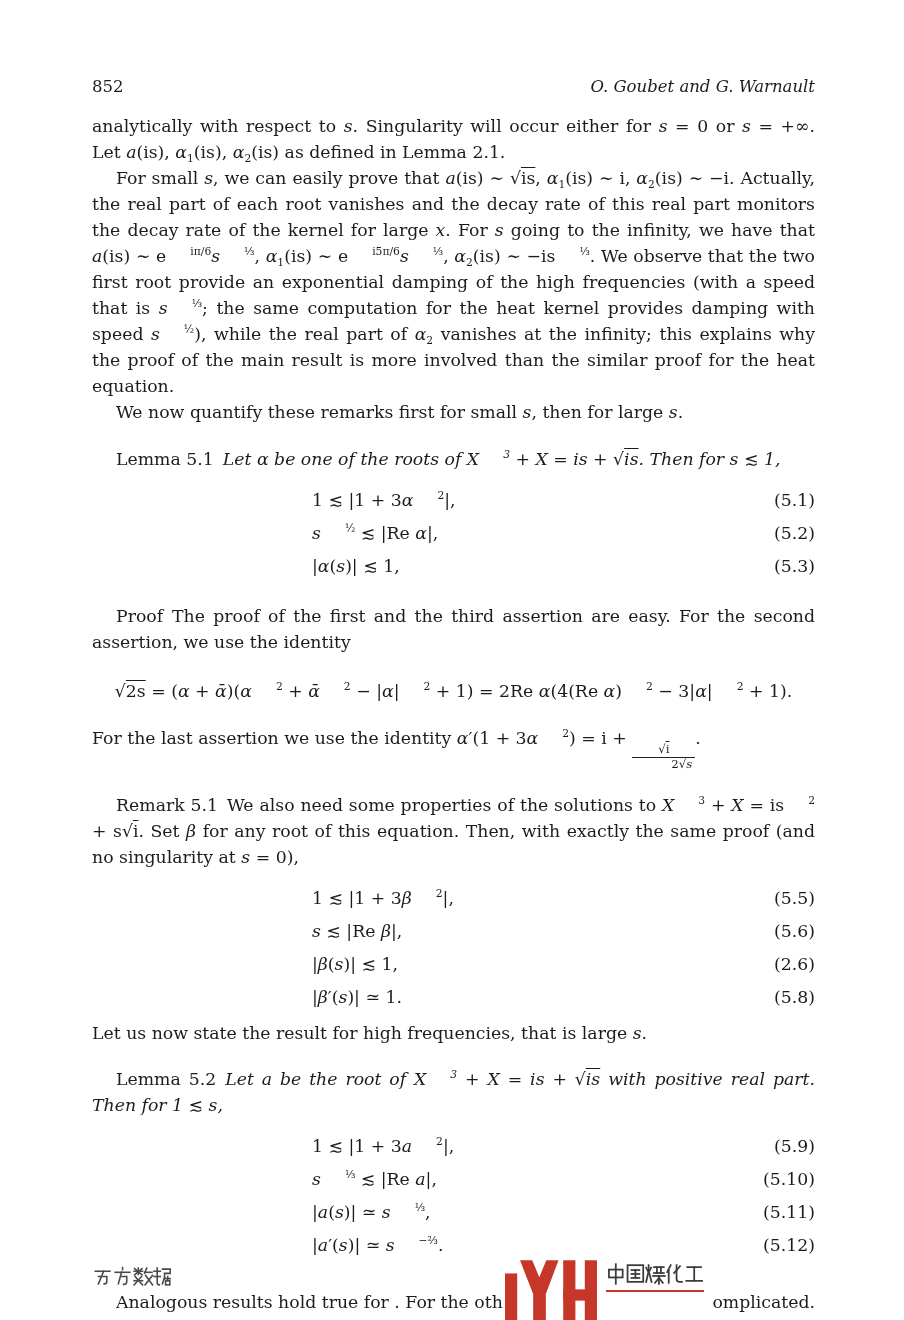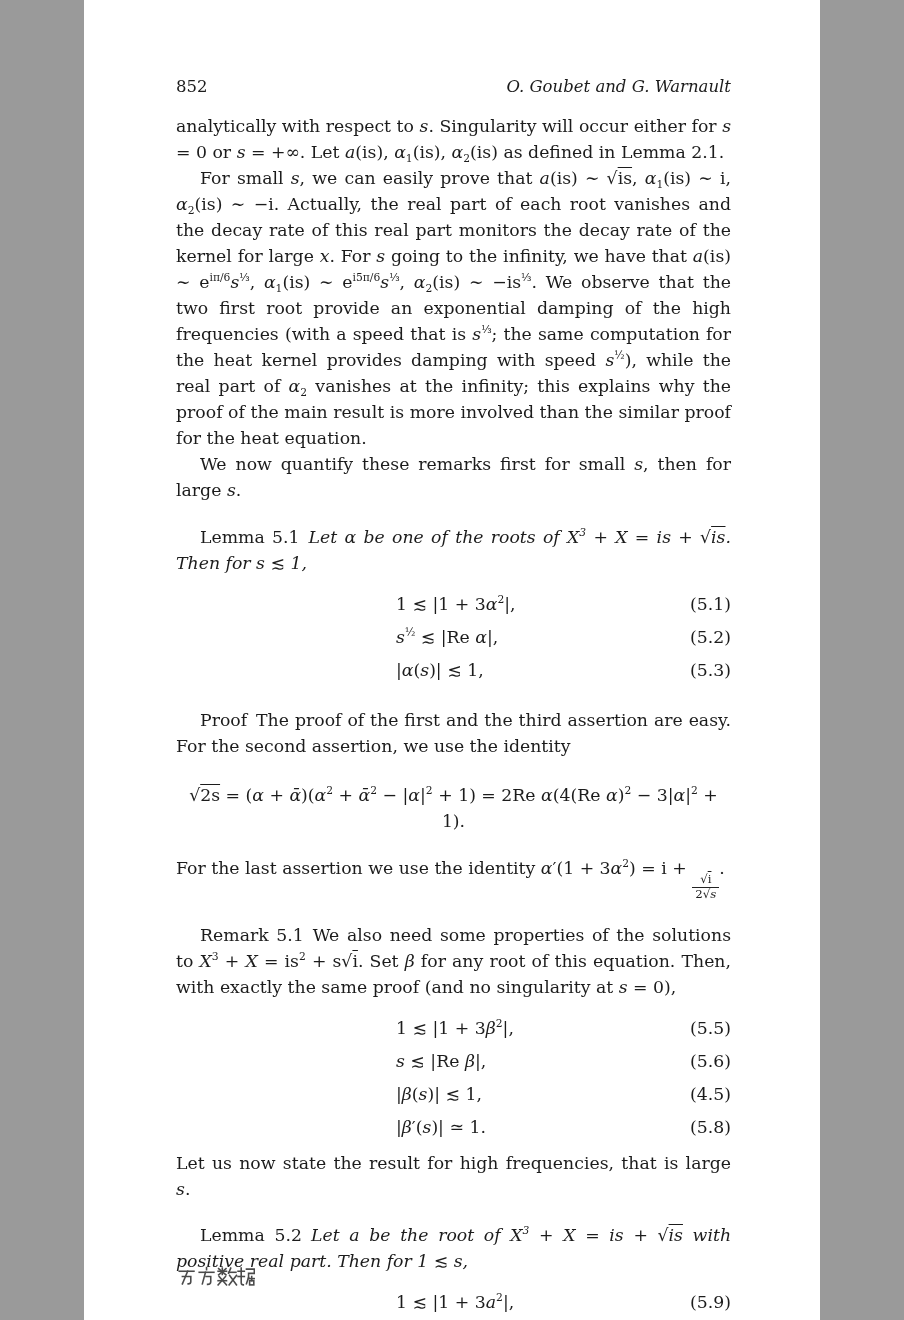--- a/index.html
+++ b/index.html
@@ -1,17 +1,17 @@
 <!DOCTYPE html>
 <html><head>
 <meta charset="utf-8">
 <style>
   html,body{margin:0;padding:0;background:#9a9a9a;}
   .page{
-    position:relative;width:736px;height:1320px;margin:0 auto;background:#ffffff;
+    position:relative;width:904px;height:1320px;margin:0 auto;background:#ffffff;
     font-family:"DejaVu Serif","DejaVu Sans",serif;color:#1c1c1c;
     font-size:17.3px;line-height:26px;overflow:hidden;
   }
   .content{padding:74px 89px 0 92px;}
   .running{display:flex;justify-content:space-between;align-items:baseline;font-size:16.5px;}
   .running .head{font-style:italic;}
   p{margin:0;text-align:justify;}
   .indent{text-indent:24px;}
   .p1{margin-top:13px;}
   .p3{margin-top:0;}
@@ -20,26 +20,26 @@
   .stmt{font-style:italic;margin-left:9px;}
   .rbody{margin-left:9px;}
   .proofp{margin-top:24px;text-indent:24px;}
   .eq-group{margin:15px 0 10px;}
   .eq-row{display:flex;align-items:flex-end;margin:7px 0;}
   .eq{margin-left:220px;white-space:nowrap;}
   .eq-num{margin-left:auto;}
   .center-eq{text-align:center;margin:23px 0 21px;}
   .transition{}
   .l52{margin-top:20px;}
-  sup{font-size:62%;line-height:0;}
+  sup{font-size:62%;line-height:0;margin-left:24px;}
   sub{font-size:62%;line-height:0;}
   .ov{text-decoration:overline;}
   .frac{display:inline-flex;flex-direction:column;text-align:center;vertical-align:-9px;font-size:68%;line-height:1.15;}
   .fn{border-bottom:1.4px solid #222;padding:0 3px;}
-  .fd{padding:0 3px;}
+  .fd{padding:0 3px;margin-left:36px;}
   .analogous{position:relative;display:flex;margin-top:31px;}
   .analogous .leftpart{text-indent:24px;}
   .analogous .rightpart{margin-left:auto;}
   
   .wm{position:absolute;left:411px;top:-33px;background:#ffffff;display:flex;gap:9px;z-index:3;padding:1px 3px 3px 2px;}
   .wm-right{display:flex;flex-direction:column;justify-content:flex-start;padding-top:5px;}
   .wm-line{height:0;border-top:2.6px solid #c6372a;margin:4px 0 1px;}
   .footer-brand{position:absolute;left:93px;top:1266px;}
 </style>
 </head>
@@ -89,21 +89,21 @@
       <div class="eq-row">
           <span class="eq">1 ≲ |1 + 3<i>β</i><sup>2</sup>|,</span>
           <span class="eq-num">(5.5)</span>
         </div>
       <div class="eq-row">
           <span class="eq"><i>s</i> ≲ |Re <i>β</i>|,</span>
           <span class="eq-num">(5.6)</span>
         </div>
       <div class="eq-row">
           <span class="eq">|<i>β</i>(<i>s</i>)| ≲ 1,</span>
-          <span class="eq-num">(4.5)</span>
+          <span class="eq-num">(2.6)</span>
         </div>
       <div class="eq-row">
           <span class="eq">|<i>β</i>′(<i>s</i>)| ≃ 1.</span>
           <span class="eq-num">(5.8)</span>
         </div>
     </div>
 
     <p class="transition">Let us now state the result for high frequencies, that is large <i>s</i>.</p>
 
     <p class="lemma l52"><b class="lbl">Lemma 5.2</b><span class="stmt">Let a be the root of X<sup>3</sup> + X = is + √<span class="ov">is</span> with positive real part. Then for 1 ≲ s,</span></p>

